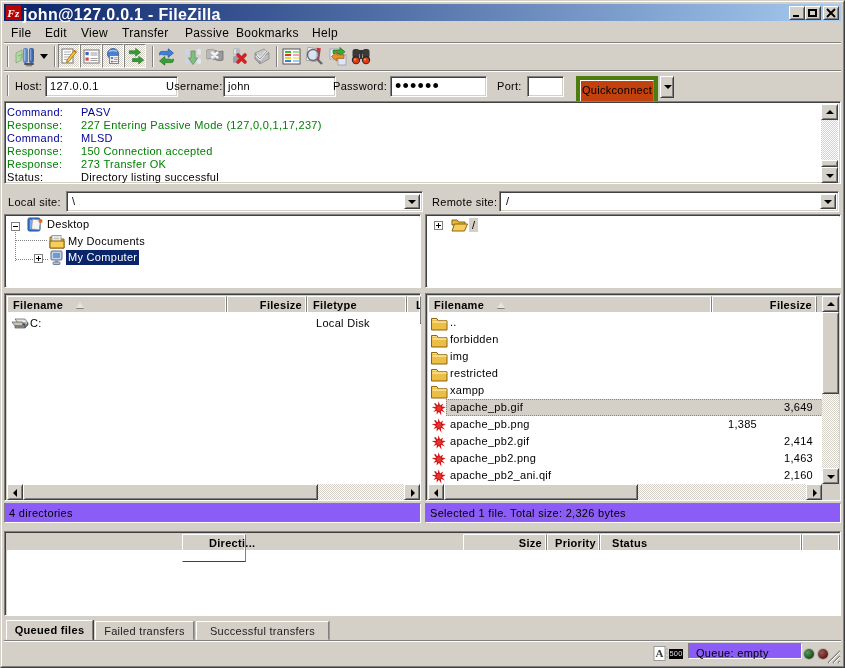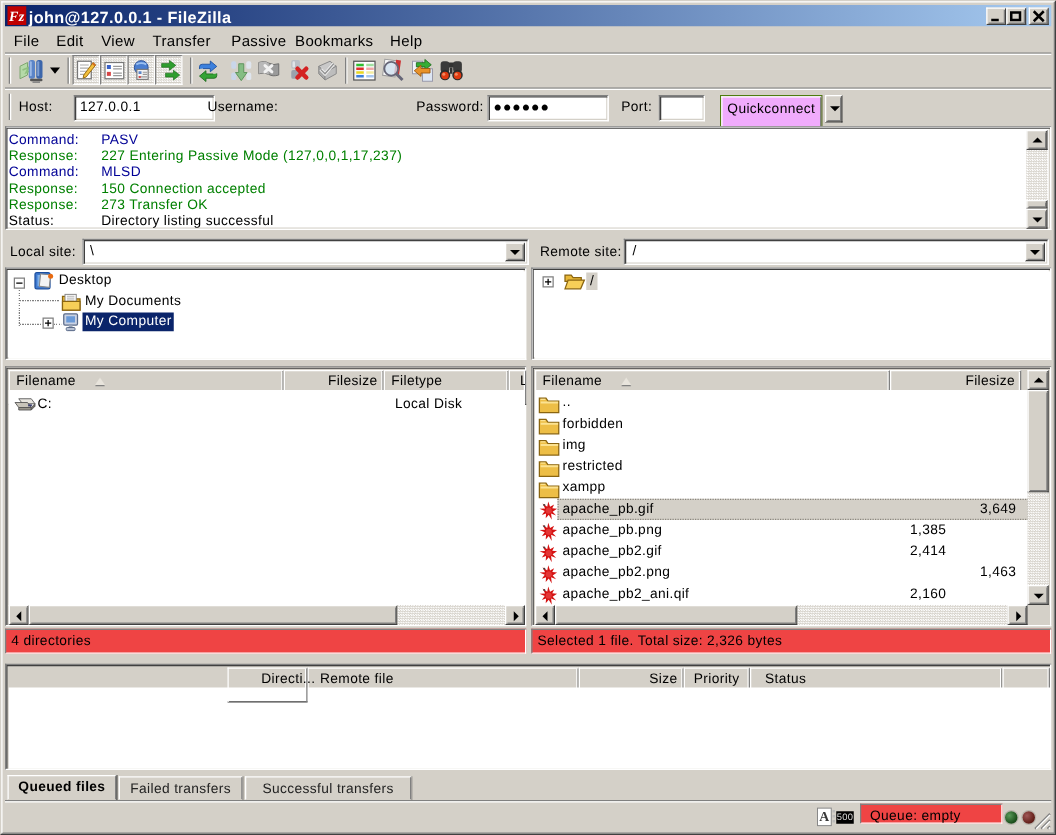--- a/index.html
+++ b/index.html
@@ -6,34 +6,34 @@
 html,body { width:845px; height:668px; overflow:hidden; }
 body { font-family:"Liberation Sans", sans-serif; font-size:11px; letter-spacing:0.3px; color:#000; background:#d4d0c8; position:relative; }
 .abs { position:absolute; }
 
 .frame1 { inset:0; border:1px solid; border-color:#d4d0c8 #404040 #404040 #d4d0c8; }
 .frame2 { inset:1px; border:1px solid; border-color:#fff #808080 #808080 #fff; }
 
 .raised { border:1px solid; border-color:#fff #404040 #404040 #fff; box-shadow: inset 1px 1px 0 #d4d0c8, inset -1px -1px 0 #808080; background:#d4d0c8; }
 
 .sunken { border:1px solid; border-color:#808080 #fff #fff #808080; box-shadow: inset 1px 1px 0 #404040, inset -1px -1px 0 #d4d0c8; background:#fff; }
-.sunkenlite { border:1px solid; border-color:#808080 #fff #fff #808080; background:#ef4444; }
+.sunkenlite { border:1px solid; border-color:#808080 #fff #fff #808080; background:#8b5cf6; }
 .etch-h { border-top:1px solid #808080; border-bottom:1px solid #fff; height:2px; }
 .etch-v { border-left:1px solid #808080; border-right:1px solid #fff; width:2px; }
 .checker { background-image: conic-gradient(#fff 25%, #d4d0c8 0 50%, #fff 0 75%, #d4d0c8 0); background-size:2px 2px; }
 
 .titlebar { left:4px; top:4px; width:837px; height:17px; background:linear-gradient(to right,#0a246a,#a6caf0); }
-.title-text { color:#fff; font-weight:bold; font-size:13px; left:19px; top:2px; }
+.title-text { color:#fff; font-weight:bold; font-size:16px; left:19px; top:2px; }
 .tbtn { width:16px; height:14px; top:2px; background:#d4d0c8; border:1px solid; border-color:#fff #404040 #404040 #fff; box-shadow: inset 1px 1px 0 #d4d0c8, inset -1px -1px 0 #808080; }
 
 .menu { left:4px; top:22px; width:837px; height:20px; }
 .menu span { position:absolute; top:4px; font-size:12px; }
 
 .colhdr { background:#d4d0c8; border:1px solid; border-color:#fff #404040 #404040 #fff; box-shadow: inset 1px 1px 0 #d4d0c8, inset -1px -1px 0 #808080; }
-.hdrcell { position:absolute; top:0; height:28px; border-right:1px solid #808080; box-shadow: inset -1px 0 0 #fff; padding:2px 4px 0 5px; white-space:nowrap; overflow:visible; }
+.hdrcell { position:absolute; top:0; height:28px; border-right:1px solid #808080; box-shadow: inset -1px 0 0 #fff; padding:2px 4px 0 5px; white-space:nowrap; overflow:visible;font-weight:bold; }
 
 .sb-btn { background:#d4d0c8; border:1px solid; border-color:#fff #404040 #404040 #fff; box-shadow: inset 1px 1px 0 #d4d0c8, inset -1px -1px 0 #808080; position:absolute; }
 .arrow { position:absolute; width:0; height:0; }
 .sel { background:#0a246a; color:#fff; }
 svg { position:absolute; overflow:visible; }
 .tabsel { background:#d4d0c8; border:1px solid; border-color:#fff #808080 transparent #fff; box-shadow: 1px 0 0 #404040; font-weight:bold; }
 .tab { background:#d4d0c8; border:1px solid; border-color:#fff #808080 transparent #fff; box-shadow: 1px 0 0 rgba(64,64,64,0.35); }
 </style>
 </head>
 <body>
@@ -207,31 +207,34 @@
     <circle cx="5" cy="12.4" r="1.2" fill="#f08a60"></circle>
     <circle cx="15" cy="12.4" r="1.2" fill="#f08a60"></circle>
     <rect x="10" y="7" width="2" height="5" fill="#333"></rect>
   </svg>
 </div>
 
 <div class="abs etch-h" style="left:4px;top:70px;width:837px"></div>
 <div class="abs" style="left:4px;top:72px;width:837px;height:29px">
   <div class="abs etch-v" style="left:3px;top:3px;height:21px"></div>
   <div class="abs" style="left:11px;top:8px">Host:</div>
-  <div class="abs sunken" style="left:55px;top:4px;width:113px;height:21px">
+  <div class="abs sunken" style="left:41px;top:4px;width:133px;height:21px">
       <div class="abs" style="left:4px;top:3px">127.0.0.1</div>
     </div>
   <div class="abs" style="left:162px;top:8px">Username:</div>
+  <div class="abs sunken" style="left:219px;top:4px;width:113px;height:21px">
+      <div class="abs" style="left:4px;top:3px">john</div>
+    </div>
   <div class="abs" style="left:329px;top:8px">Password:</div>
   <div class="abs sunken" style="left:386px;top:4px;width:97px;height:21px">
       <div class="abs" style="left:4px;top:-1px;font-size:18px;letter-spacing:1.2px">••••••</div>
     </div>
   <div class="abs" style="left:493px;top:8px">Port:</div>
   <div class="abs sunken" style="left:523px;top:4px;width:37px;height:21px"></div>
-  <div class="abs" style="left:572px;top:4px;width:82px;height:38px;border:1px solid #4d7c0f;background:#f0abfc">
+  <div class="abs" style="left:572px;top:4px;width:82px;height:38px;border:4px solid #4d7c0f;background:#c2410c">
     <div class="abs" style="inset:0;border:1px solid;border-color:#fff #808080 #808080 #fff"></div>
     <div class="abs" style="left:0;right:0;top:4px;text-align:center">Quickconnect</div>
   </div>
   <div class="abs raised" style="left:656px;top:4px;width:14px;height:22px">
     <div class="arrow" style="left:3px;top:8px;border-left:4px solid transparent;border-right:4px solid transparent;border-top:4px solid #000"></div>
   </div>
 </div>
 
 <div class="abs sunken" style="left:4px;top:101px;width:837px;height:83px">
   <div class="abs" style="left:2px;top:2px;width:816px;height:75px;background:#fff;line-height:13px;padding-top:2px">
@@ -414,31 +417,31 @@
       <div class="abs" style="left:300px;top:89px;width:85px;text-align:right">3,649</div>
     <svg style="left:3px;top:106px" width="16" height="15" viewBox="0 0 16 16">
         <use href="#splat"></use>
       </svg>
       <div class="abs" style="left:22px;top:106px">apache_pb.png</div>
       <div class="abs" style="left:300px;top:106px;width:85px;text-align:left">1,385</div>
     <svg style="left:3px;top:123px" width="16" height="15" viewBox="0 0 16 16">
         <use href="#splat"></use>
       </svg>
       <div class="abs" style="left:22px;top:123px">apache_pb2.gif</div>
-      <div class="abs" style="left:300px;top:123px;width:85px;text-align:left">2,414</div>
+      <div class="abs" style="left:300px;top:123px;width:85px;text-align:right">2,414</div>
     <svg style="left:3px;top:140px" width="16" height="15" viewBox="0 0 16 16">
         <use href="#splat"></use>
       </svg>
       <div class="abs" style="left:22px;top:140px">apache_pb2.png</div>
       <div class="abs" style="left:300px;top:140px;width:85px;text-align:right">1,463</div>
     <svg style="left:3px;top:157px" width="16" height="15" viewBox="0 0 16 16">
         <use href="#splat"></use>
       </svg>
       <div class="abs" style="left:22px;top:157px">apache_pb2_ani.qif</div>
-      <div class="abs" style="left:300px;top:157px;width:85px;">2,160</div>
+      <div class="abs" style="left:300px;top:157px;width:85px;text-align:right">2,160</div>
   </div>
 
   <div class="abs" style="left:396px;top:2px;width:17px;height:188px">
     <div class="sb-btn" style="left:0;top:0;width:17px;height:16px">
         <div class="arrow" style="left:4px;top:5px;border-left:4px solid transparent;border-right:4px solid transparent;border-bottom:4px solid #000"></div>
       </div>
     <div class="sb-btn" style="left:0;top:16px;width:17px;height:82px"></div>
     <div class="abs checker" style="left:0;top:98px;width:17px;height:74px"></div>
     <div class="sb-btn" style="left:0;top:172px;width:17px;height:16px">
         <div class="arrow" style="left:4px;top:6px;border-left:4px solid transparent;border-right:4px solid transparent;border-top:4px solid #000"></div>
@@ -457,21 +460,20 @@
   </div>
 </div>
 
 <div class="abs sunkenlite" style="left:425px;top:503px;width:416px;height:20px">
     <div class="abs" style="left:4px;top:3px">Selected 1 file. Total size: 2,326 bytes</div>
   </div>
 
 <div class="abs sunken" style="left:4px;top:531px;width:837px;height:85px;background:#d4d0c8">
   <div class="abs" style="left:2px;top:2px;width:833px;height:16px;background:#d4d0c8">
     <div class="hdrcell colhdr" style="left:175px;width:64px;padding-left:26px;z-index:1;background:transparent">Directi...</div>
-    <div class="hdrcell colhdr" style="left:239px;width:217px;padding-left:9px">Remote file</div>
     <div class="hdrcell colhdr" style="left:456px;width:84px;text-align:right">Size</div>
     <div class="hdrcell colhdr" style="left:540px;width:53px;padding-left:7px">Priority</div>
     <div class="hdrcell colhdr" style="left:593px;width:202px;padding-left:11px">Status</div>
     <div class="hdrcell colhdr" style="left:795px;width:38px"></div>
   </div>
   <div class="abs" style="left:2px;top:18px;width:833px;height:65px;background:#fff"></div>
 </div>
 
 <div class="abs" style="left:0px;top:620px;width:845px;height:20px">
   <div class="abs tabsel" style="left:6px;top:0;width:87px;height:20px;padding-top:3px;text-align:center">Queued files</div>

